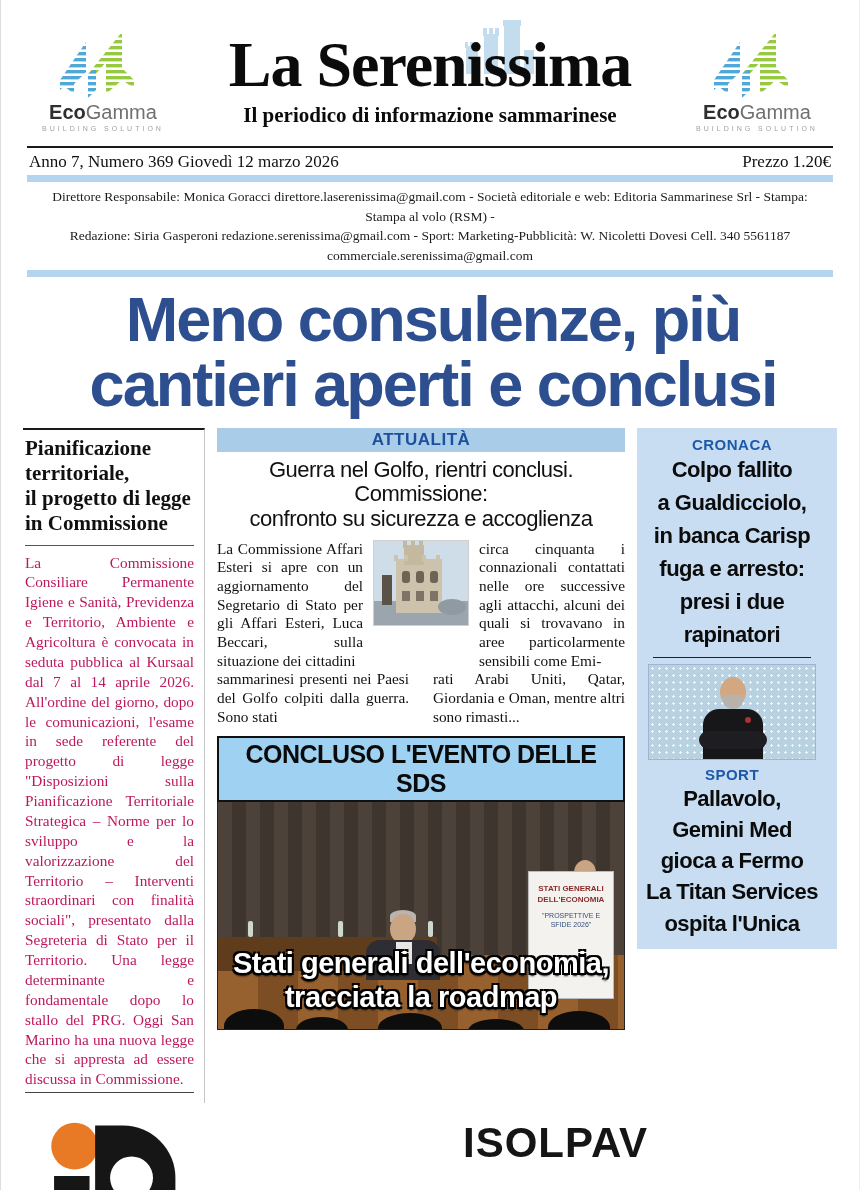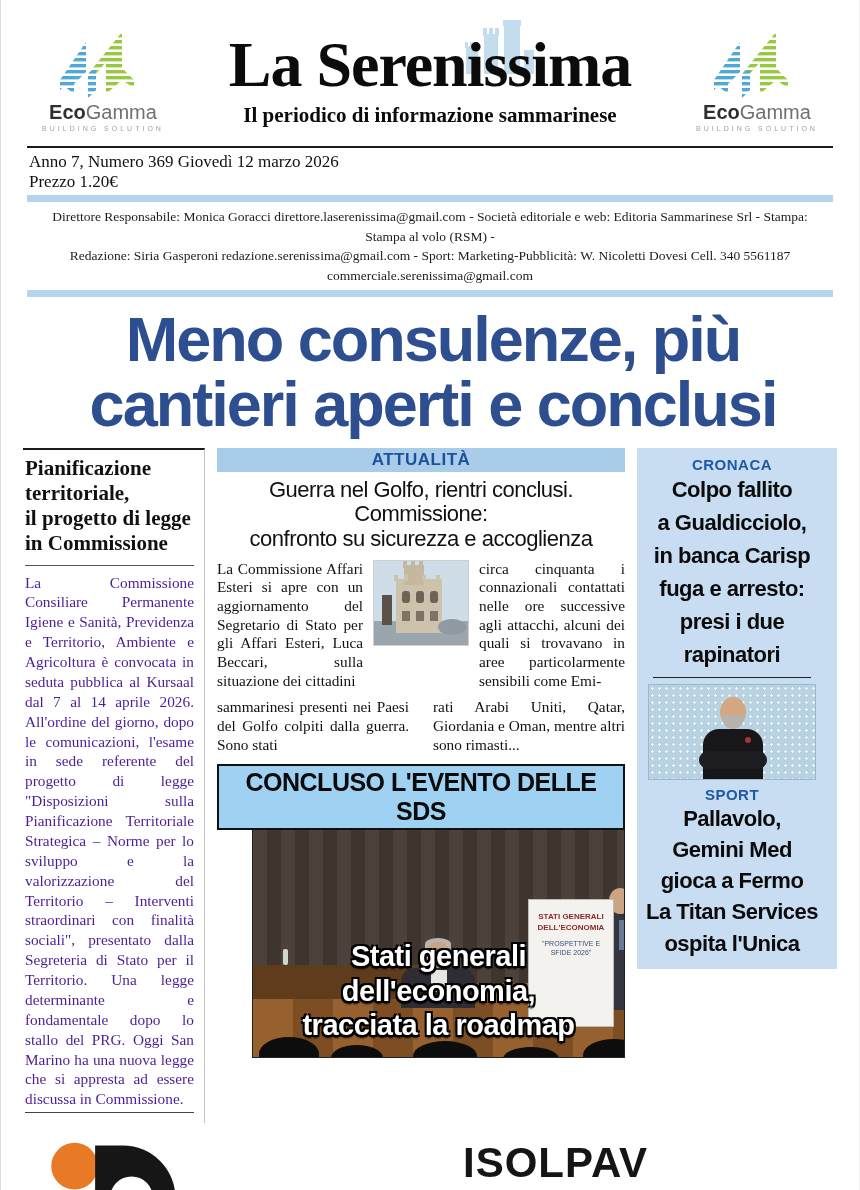--- a/index.html
+++ b/index.html
@@ -17,44 +17,44 @@
   .eco-name { font-family:"Liberation Sans",sans-serif; font-size:20px; color:#3c3c3c; line-height:1; }
   .eco-name b { font-weight:bold; color:#2f2f2f; }
   .eco-name span { color:#707070; font-weight:400; }
   .eco-sub { font-family:"Liberation Sans",sans-serif; font-size:7px; letter-spacing:3px; color:#9aa3a8; margin-top:3px; }
   .mast-center { text-align:center; position:relative; flex:1 1 auto; }
   .mast-title { font-family:"Liberation Serif",serif; font-weight:bold; font-size:64px; line-height:1.02; color:#0b0b0b; position:relative; z-index:2; letter-spacing:-1px;}
   .mast-castle { position:absolute; top:-12px; left:56%; z-index:1; opacity:.85; }
   .mast-tagline { font-family:"Liberation Serif",serif; font-weight:bold; font-size:21px; margin-top:6px; color:#0b0b0b; }
   
   .infobar { margin:10px 26px 0 26px; border-top:2px solid #1a1a1a; }
-  .issue-row { display:flex; justify-content:space-between; font-size:17px; padding:4px 2px 3px 2px;flex-direction:column; }
+  .issue-row { display:flex; justify-content:space-between; font-size:17px; padding:4px 2px 3px 2px; }
   .blue-rule { height:7px; background:#b5d4ed; }
   .credits { text-align:center; font-size:13.5px; line-height:1.45; padding:5px 4px; color:#1c1c1c; }
   
   .lead { text-align:center; padding:10px 10px 0 16px; }
   .lead-line { font-family:"Liberation Sans",sans-serif; font-weight:bold; font-size:63px; line-height:1.02; color:#2d4e8f; letter-spacing:-2px; }
   .subhead { font-family:"Liberation Sans",sans-serif; font-weight:bold; font-size:21px; color:#0d0d0d; margin-top:8px; letter-spacing:-0.5px; }
   
   .cols { display:grid; grid-template-columns:182px 1fr 200px; gap:12px; padding:12px 22px 0 22px; align-items:start; }
   
   .left-art { border-top:2px solid #1a1a1a; border-right:1px solid #c6c6c6; padding:6px 10px 10px 2px; }
   .left-art-inner { border-bottom:1.5px solid #444; padding-bottom:3px; }
   .la-title { font-weight:bold; font-size:21px; line-height:1.2; }
   .la-sep { border-top:1.5px solid #555; margin:8px 0 7px 0; }
-  .la-body { font-size:15.3px; line-height:1.3; text-align:justify; color:#4c1d95;font-family:Liberation Serif, serif; }
+  .la-body { font-size:15.3px; line-height:1.3; text-align:justify; color:#be185d;font-family:Liberation Serif, serif; }
   
   .sec-bar { background:#a9cde9; text-align:center; font-family:"Liberation Sans",sans-serif; font-weight:bold; font-size:17px; color:#1c4f9c; padding:2px 0; letter-spacing:0.5px; }
   .c-headline { font-family:"Liberation Sans",sans-serif; font-weight:normal; font-size:22px; line-height:1.12; text-align:center; margin:6px 0 8px 0; letter-spacing:-0.5px; }
   .c-bodygrid { display:grid; grid-template-columns:1fr 96px 1fr; column-gap:10px; font-size:15.3px; line-height:1.22; text-align:justify; }
-  .c-bodybottom { display:grid; grid-template-columns:1fr 1fr; column-gap:24px; font-size:15.3px; line-height:1.22; text-align:justify; margin-top:8px; }
+  .c-bodybottom { display:grid; grid-template-columns:1fr 1fr; column-gap:24px; font-size:15.3px; line-height:1.22; text-align:justify; margin-top:0px; }
   .palazzo { width:96px; height:86px; border:1px solid #cfcfcf; overflow:hidden; }
   .sds-banner { margin-top:10px; border:2px solid #111; background:#9ed1f2; text-align:center; font-family:"Liberation Sans",sans-serif; font-weight:bold; font-size:25px; padding:2px 0; letter-spacing:-0.5px; color:#0a0a0a; }
   .conf-photo { position:relative; height:228px; border:1px solid #222; border-top:none; overflow:hidden;
-    background:repeating-linear-gradient(90deg,#4d423a 0 14px,#3e352e 14px 28px);margin-left:35px; }
+    background:repeating-linear-gradient(90deg,#4d423a 0 14px,#3e352e 14px 28px); }
   .conf-wood { position:absolute; left:0; right:0; bottom:0; height:74px;
     background:repeating-linear-gradient(90deg,#96602f 0 40px,#7d4e24 40px 80px); }
   .conf-table { position:absolute; left:0; right:46%; bottom:58px; height:34px; background:#5e3c1c; }
   .bottle { position:absolute; width:5px; height:16px; background:#cfd8cf; border-radius:2px; bottom:92px; }
   .aud { position:absolute; bottom:-14px; background:#0d0d0d; border-radius:50% 50% 0 0; }
   .man-seated-head { position:absolute; width:26px; height:30px; border-radius:50%; background:#c9a584; left:172px; top:112px; }
   .man-seated-hair { position:absolute; width:26px; height:12px; border-radius:50% 50% 0 0; background:#b9b4ad; left:172px; top:108px; }
   .man-seated-body { position:absolute; width:74px; height:40px; border-radius:14px 14px 0 0; background:#2e2d33; left:148px; top:138px; }
   .man-shirt { position:absolute; width:16px; height:22px; background:#e8e6e2; left:178px; top:140px; }
   .man-stand-head { position:absolute; width:22px; height:26px; border-radius:50%; background:#c9a584; left:356px; top:58px; }

